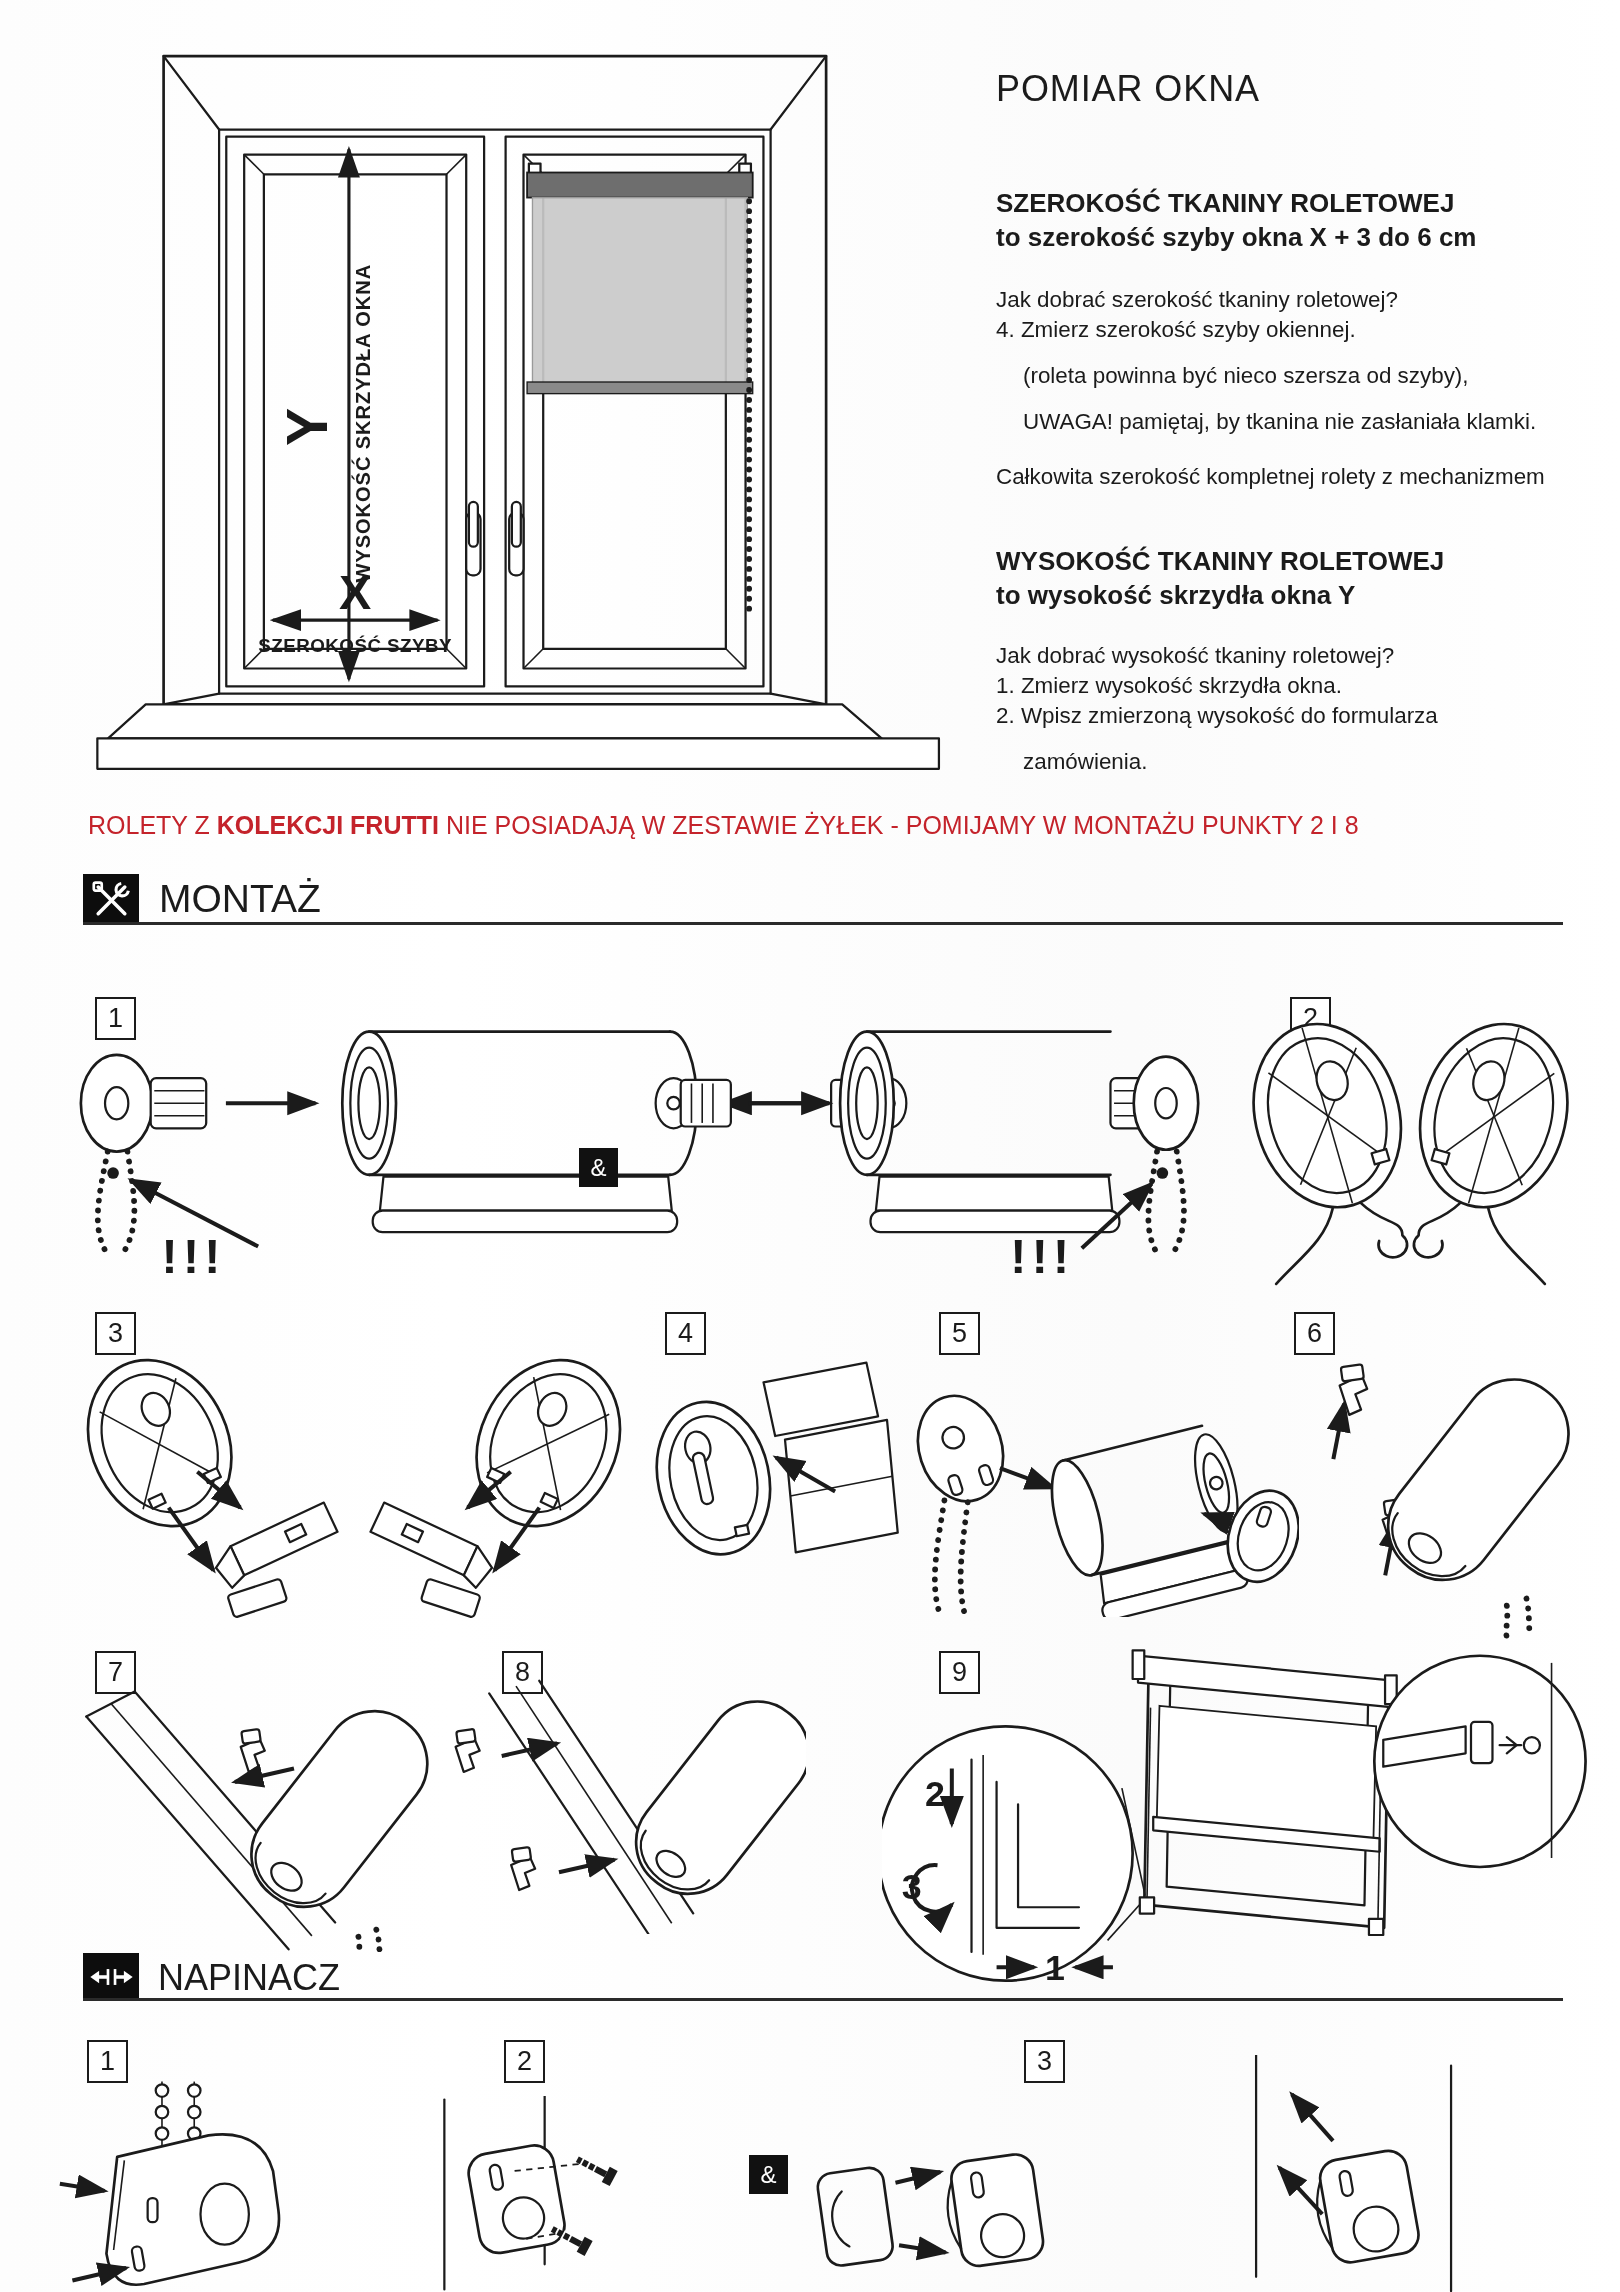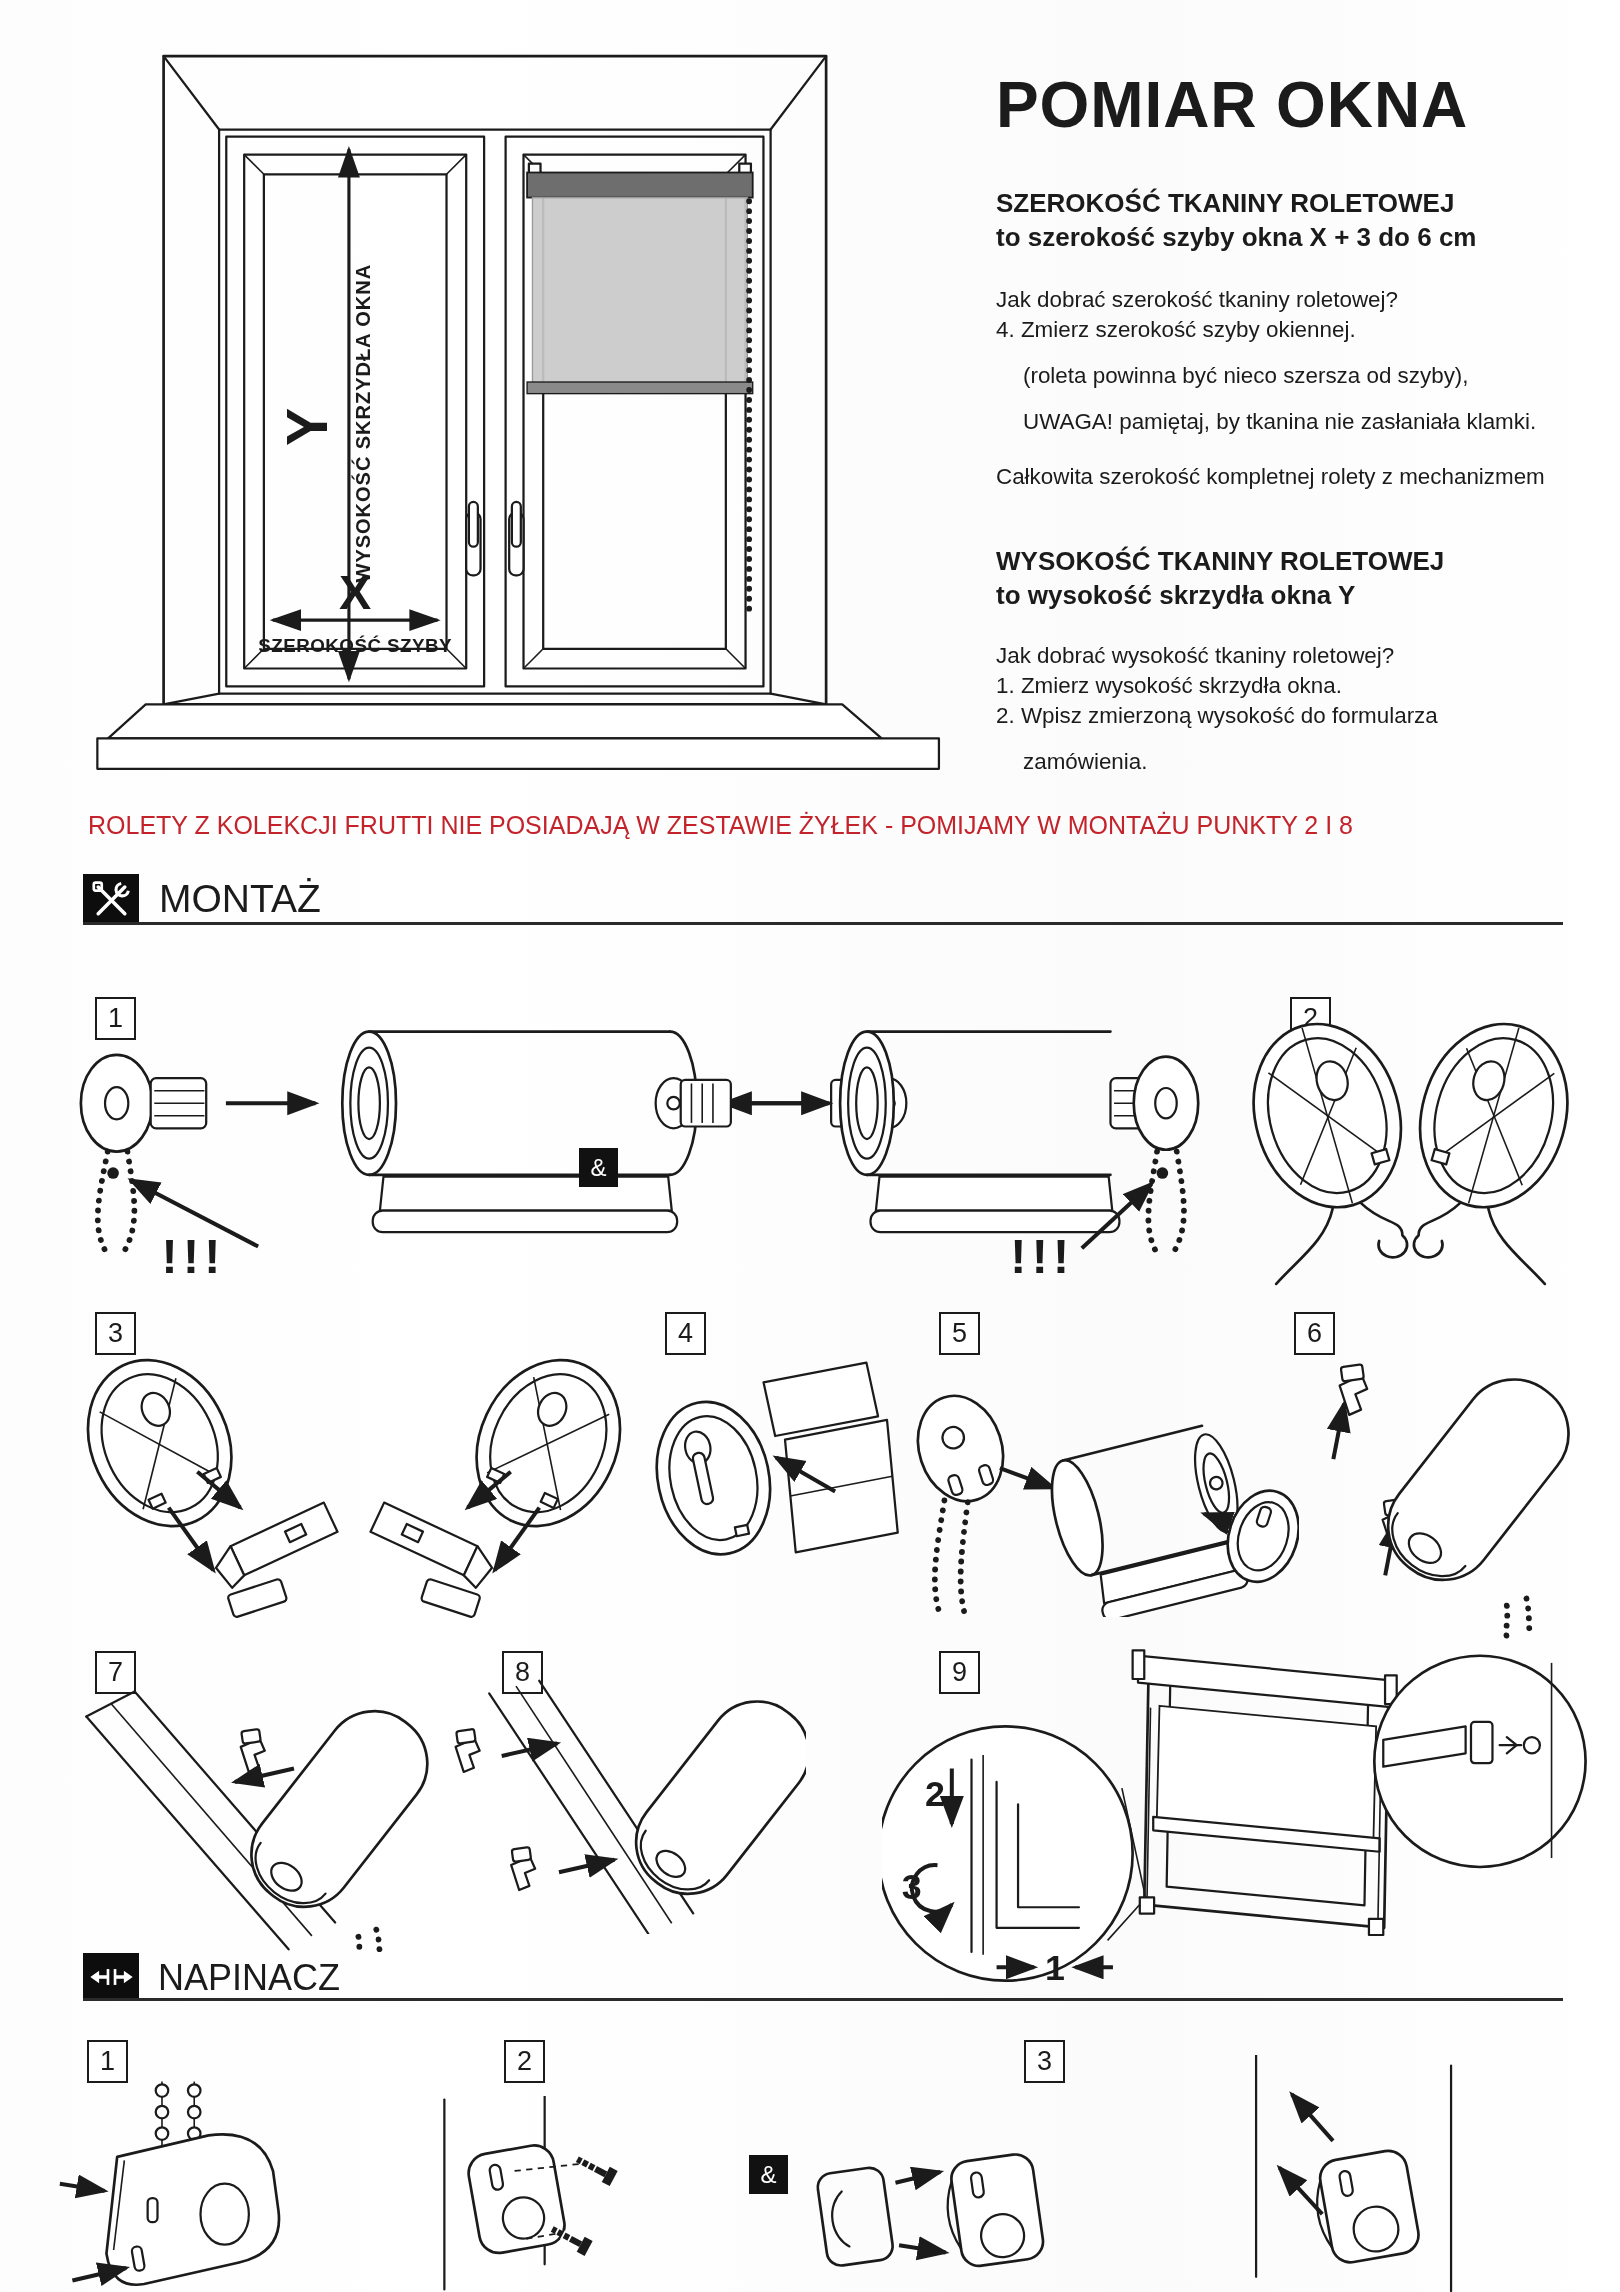--- a/index.html
+++ b/index.html
@@ -1,27 +1,27 @@
 <!DOCTYPE html>
 <html style="font-size:14.3px"><head>
 <meta charset="utf-8">
 <style>
   html,body{margin:0;padding:0;background:#ffffff;}
   .page{position:relative;width:1620px;height:2293px;overflow:hidden;
         background:linear-gradient(90deg,#fdfdfd,#ffffff 28%,#fbfbfb 70%,#ffffff);
         font-family:"Liberation Sans","DejaVu Sans",sans-serif;color:#1b1b1b;}
   .abs{position:absolute;}
   
-  .doc-title{font-size:64px;letter-spacing:0.9px;font-weight:700;text-align:right;}
+  .doc-title{font-size:36px;letter-spacing:0.9px;font-weight:400;text-align:right;}
   .h-bold{font-size:26px;font-weight:bold;line-height:34px;}
   .body-txt{font-size:22.4px;line-height:30px;}
   .body-txt .ind{padding-left:27px;margin-top:16px;}
   
   .notice{font-size:25px;color:#c4232b;white-space:nowrap;}
-  .notice b{font-weight:normal;}
+  .notice b{font-weight:bold;}
   
   .sec-icon{background:#0d0d0d;display:flex;align-items:center;justify-content:center;}
   .sec-title{font-weight:400;color:#1b1b1b;}
   .rule{background:#2a2a2a;height:2.7px;}
   
   .numbox{width:41px;height:43px;border:2.7px solid #1b1b1b;background:#fff;
           display:flex;align-items:center;justify-content:center;
           font-size:27px;color:#1b1b1b;box-sizing:border-box;}
   
   .amp{width:39px;height:39px;background:#111;color:#fff;display:flex;

